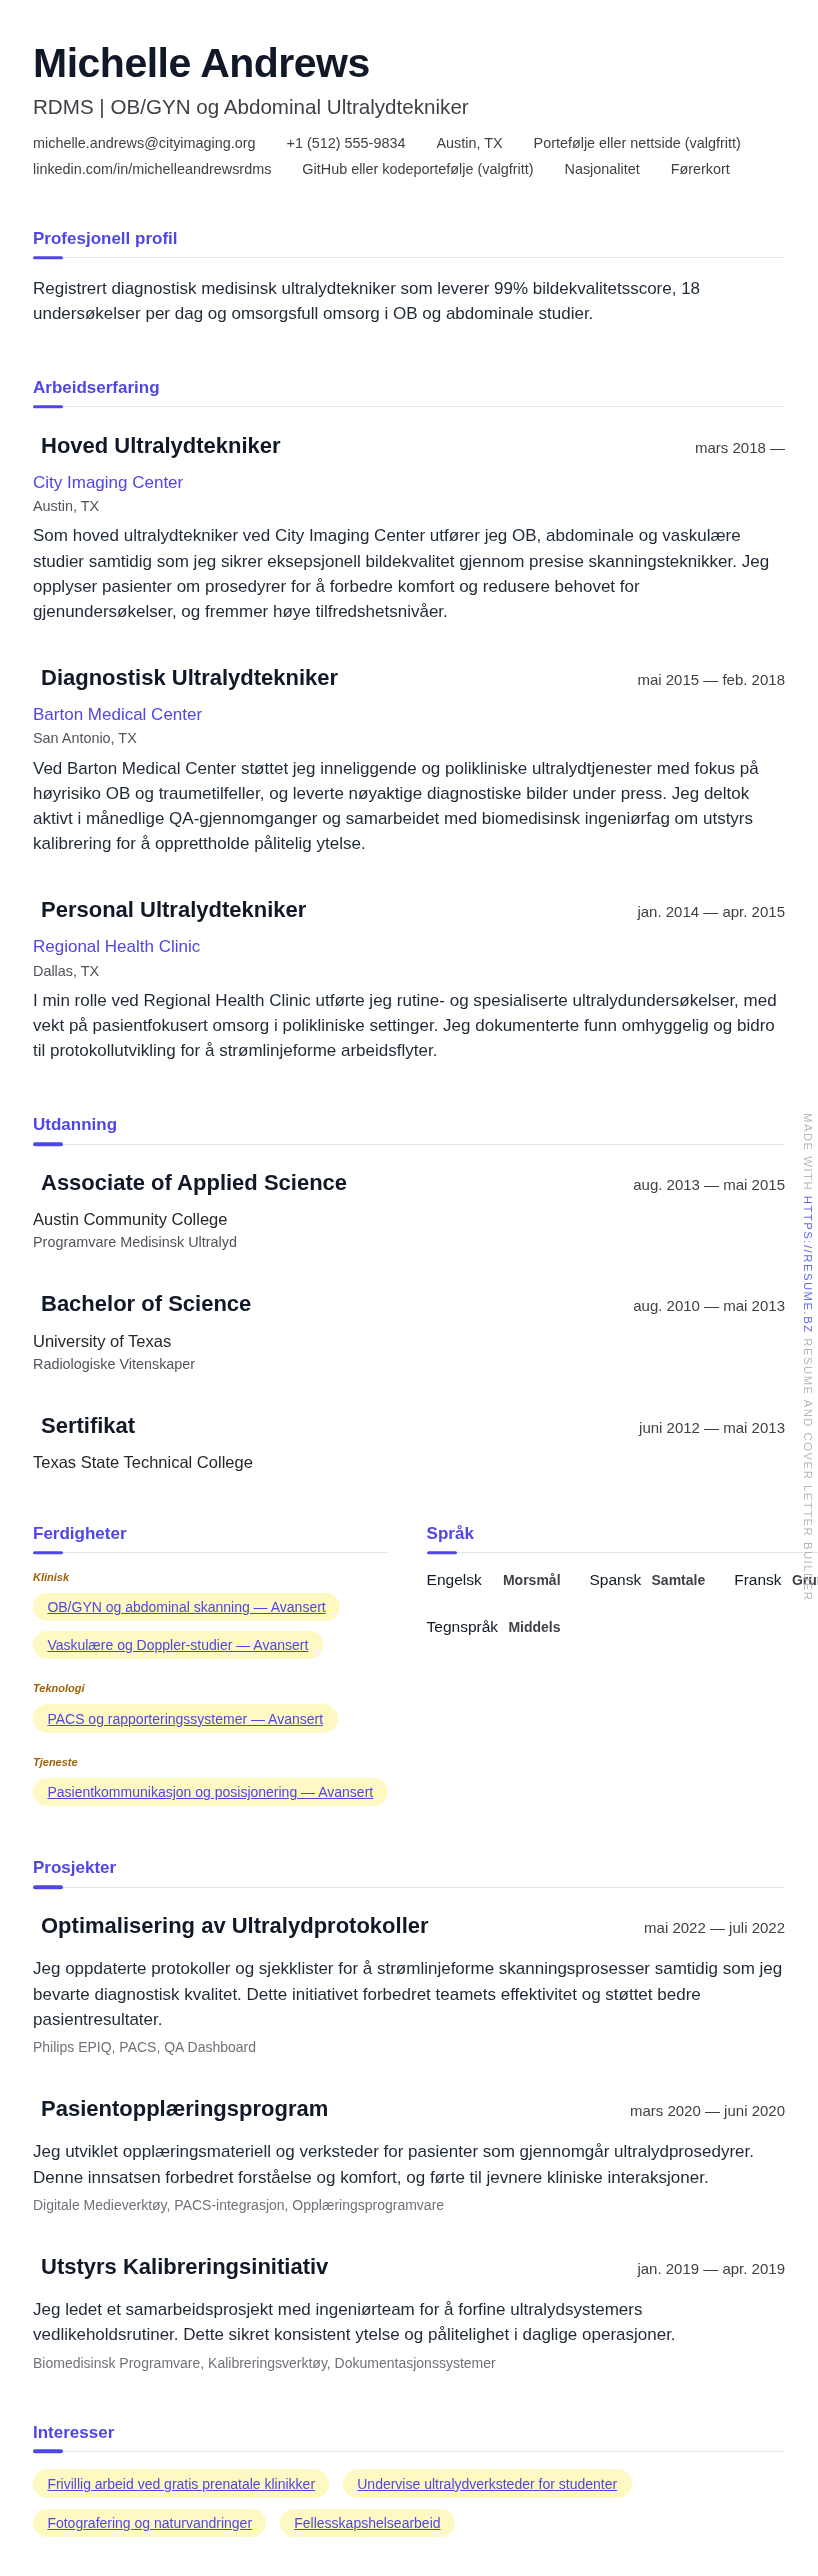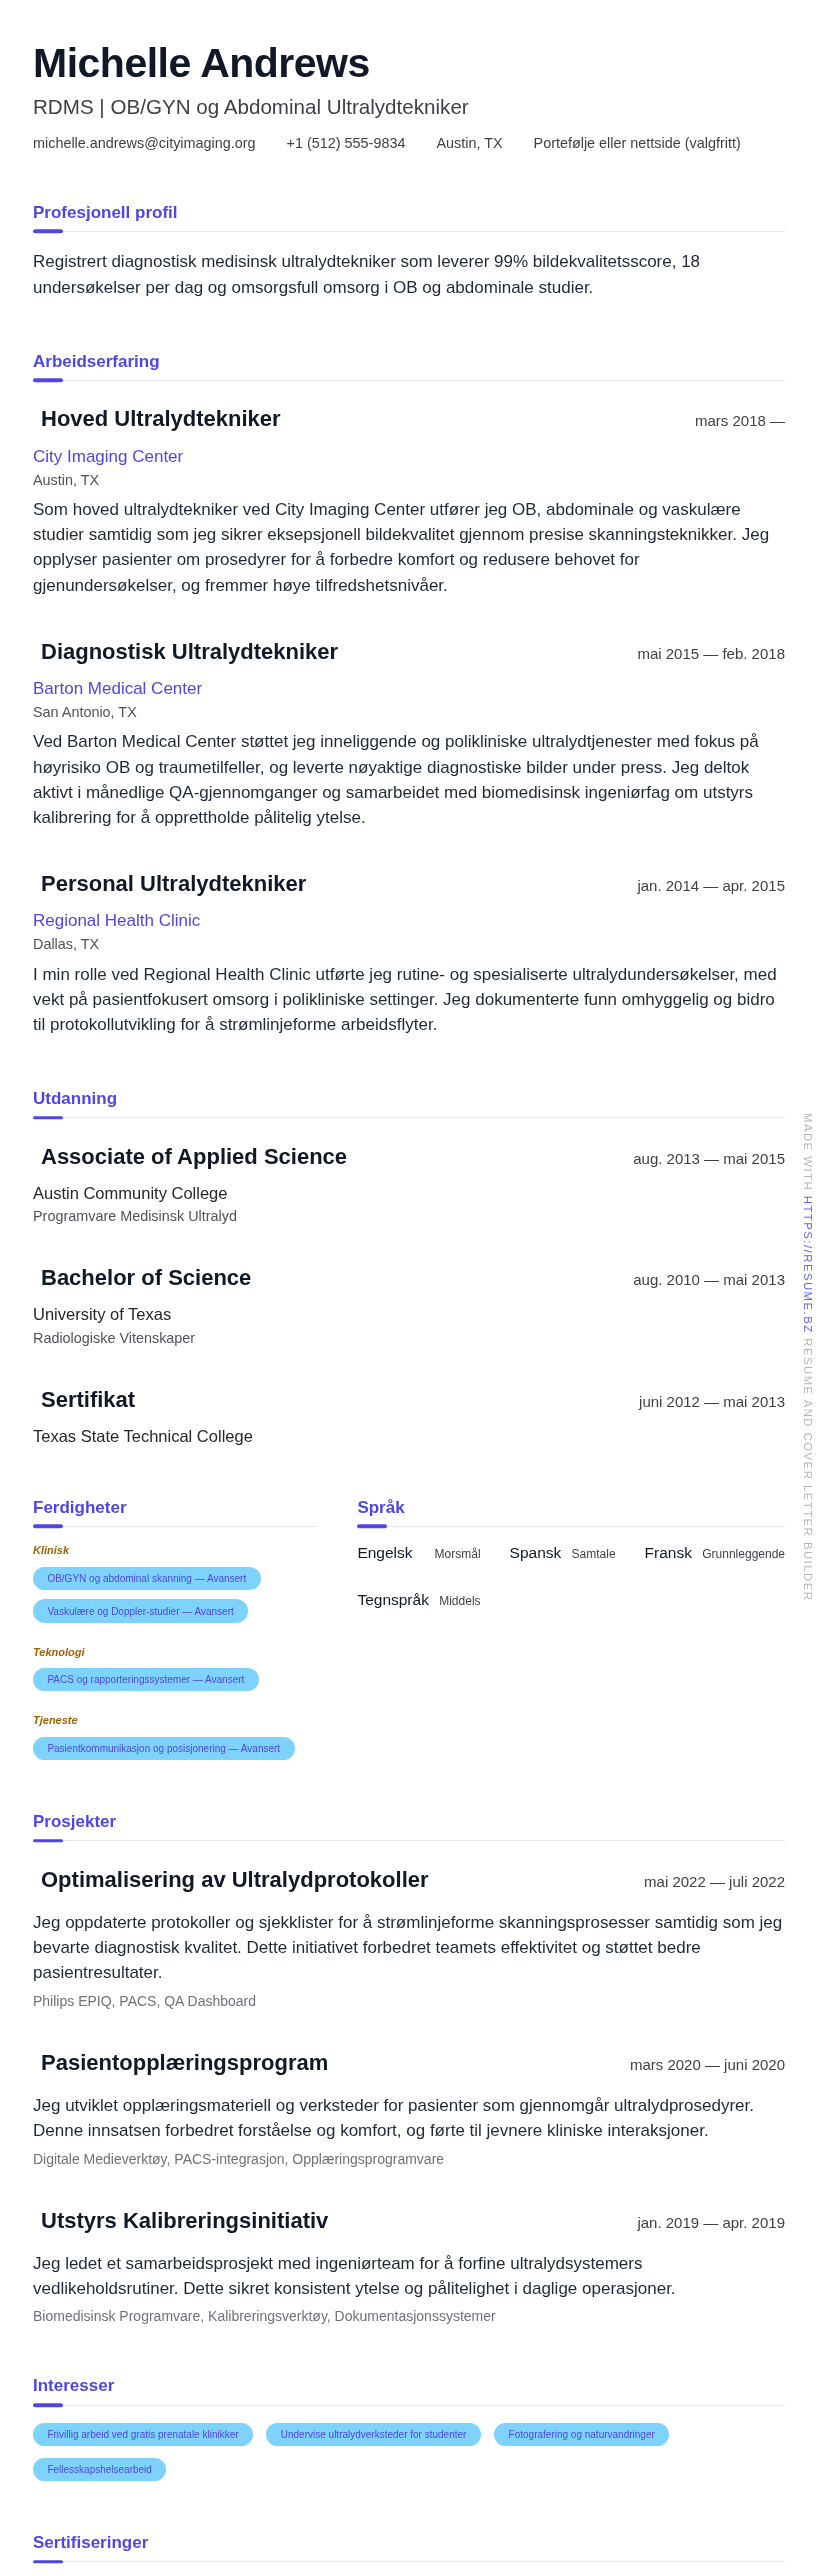--- a/index.html
+++ b/index.html
@@ -37,26 +37,26 @@
   .field { margin-top: 5.2px; font-size: 14.4px; color: #52525b; }
   .tools { margin-top: 7.2px; font-size: 14px; color: #71717a; }
   .issuer { margin-top: 6.2px; font-size: 15.5px; color: #27272a; }
 
   
   .two-col { display: grid; grid-template-columns: 1fr 1fr; column-gap: 39px; align-items: start; }
   .two-col section { margin-top: 0; }
   .skill-group + .skill-group { margin-top: 23px; }
   .skill-cat { font-size: 11px; font-weight: 700; color: #a16207; margin-bottom: 10.3px; font-style: italic; }
   .pill-list { display: flex; flex-direction: column; align-items: flex-start; gap: 9.3px; }
-  .pill { background: #7dd3fc; color: #4f46e5; font-size: 10px; padding: 6.2px 14.4px; border-radius: 515px; white-space: nowrap; }
+  .pill { background: #fef9c3; color: #4f46e5; font-size: 14px; padding: 6.2px 14.4px; border-radius: 515px; white-space: nowrap; text-decoration: underline; }
   .pill-row { display: flex; flex-wrap: wrap; gap: 11.3px 13.4px; }
   .lang-grid { display: grid; grid-template-columns: 1fr 1fr 1fr; column-gap: 25px; row-gap: 15.5px; gap: 29px; }
   .lang-pair { display: flex; justify-content: space-between; align-items: baseline; gap: 10.3px; }
   .lang-name { font-size: 15.5px; font-weight: 500; color: #111827; }
-  .lang-level { font-size: 12px; color: #3f3f46; text-align: right; }
+  .lang-level { font-size: 14px; color: #3f3f46; text-align: right; font-weight: bold; }
 
   
   .watermark {
     position: absolute;
     top: 1113px;
     right: 4.1px;
     writing-mode: vertical-rl;
     font-size: 11.3px;
     font-weight: 500;
     letter-spacing: 1.5px;
@@ -72,20 +72,26 @@
 
   <header>
     <h1 class="name">Michelle Andrews</h1>
     <div class="person-title">RDMS | OB/GYN og Abdominal Ultralydtekniker</div>
     <div class="contacts">
       <span>michelle.andrews@cityimaging.org</span>
       <span>+1 (512) 555-9834</span>
       <span>Austin, TX</span>
       <span>Portefølje eller nettside (valgfritt)</span>
     </div>
+    <div class="contacts second">
+      <span>linkedin.com/in/michelleandrewsrdms</span>
+      <span>GitHub eller kodeportefølje (valgfritt)</span>
+      <span>Nasjonalitet</span>
+      <span>Førerkort</span>
+    </div>
   </header>
 
   <section>
     <h2 class="sec-title">Profesjonell profil</h2>
     <div class="sec-rule">
         <span class="sec-dash"></span>
       </div>
     <p class="desc">Registrert diagnostisk medisinsk ultralydtekniker som leverer 99% bildekvalitetsscore, 18 undersøkelser per dag og omsorgsfull omsorg i OB og abdominale studier.</p>
   </section>
 

